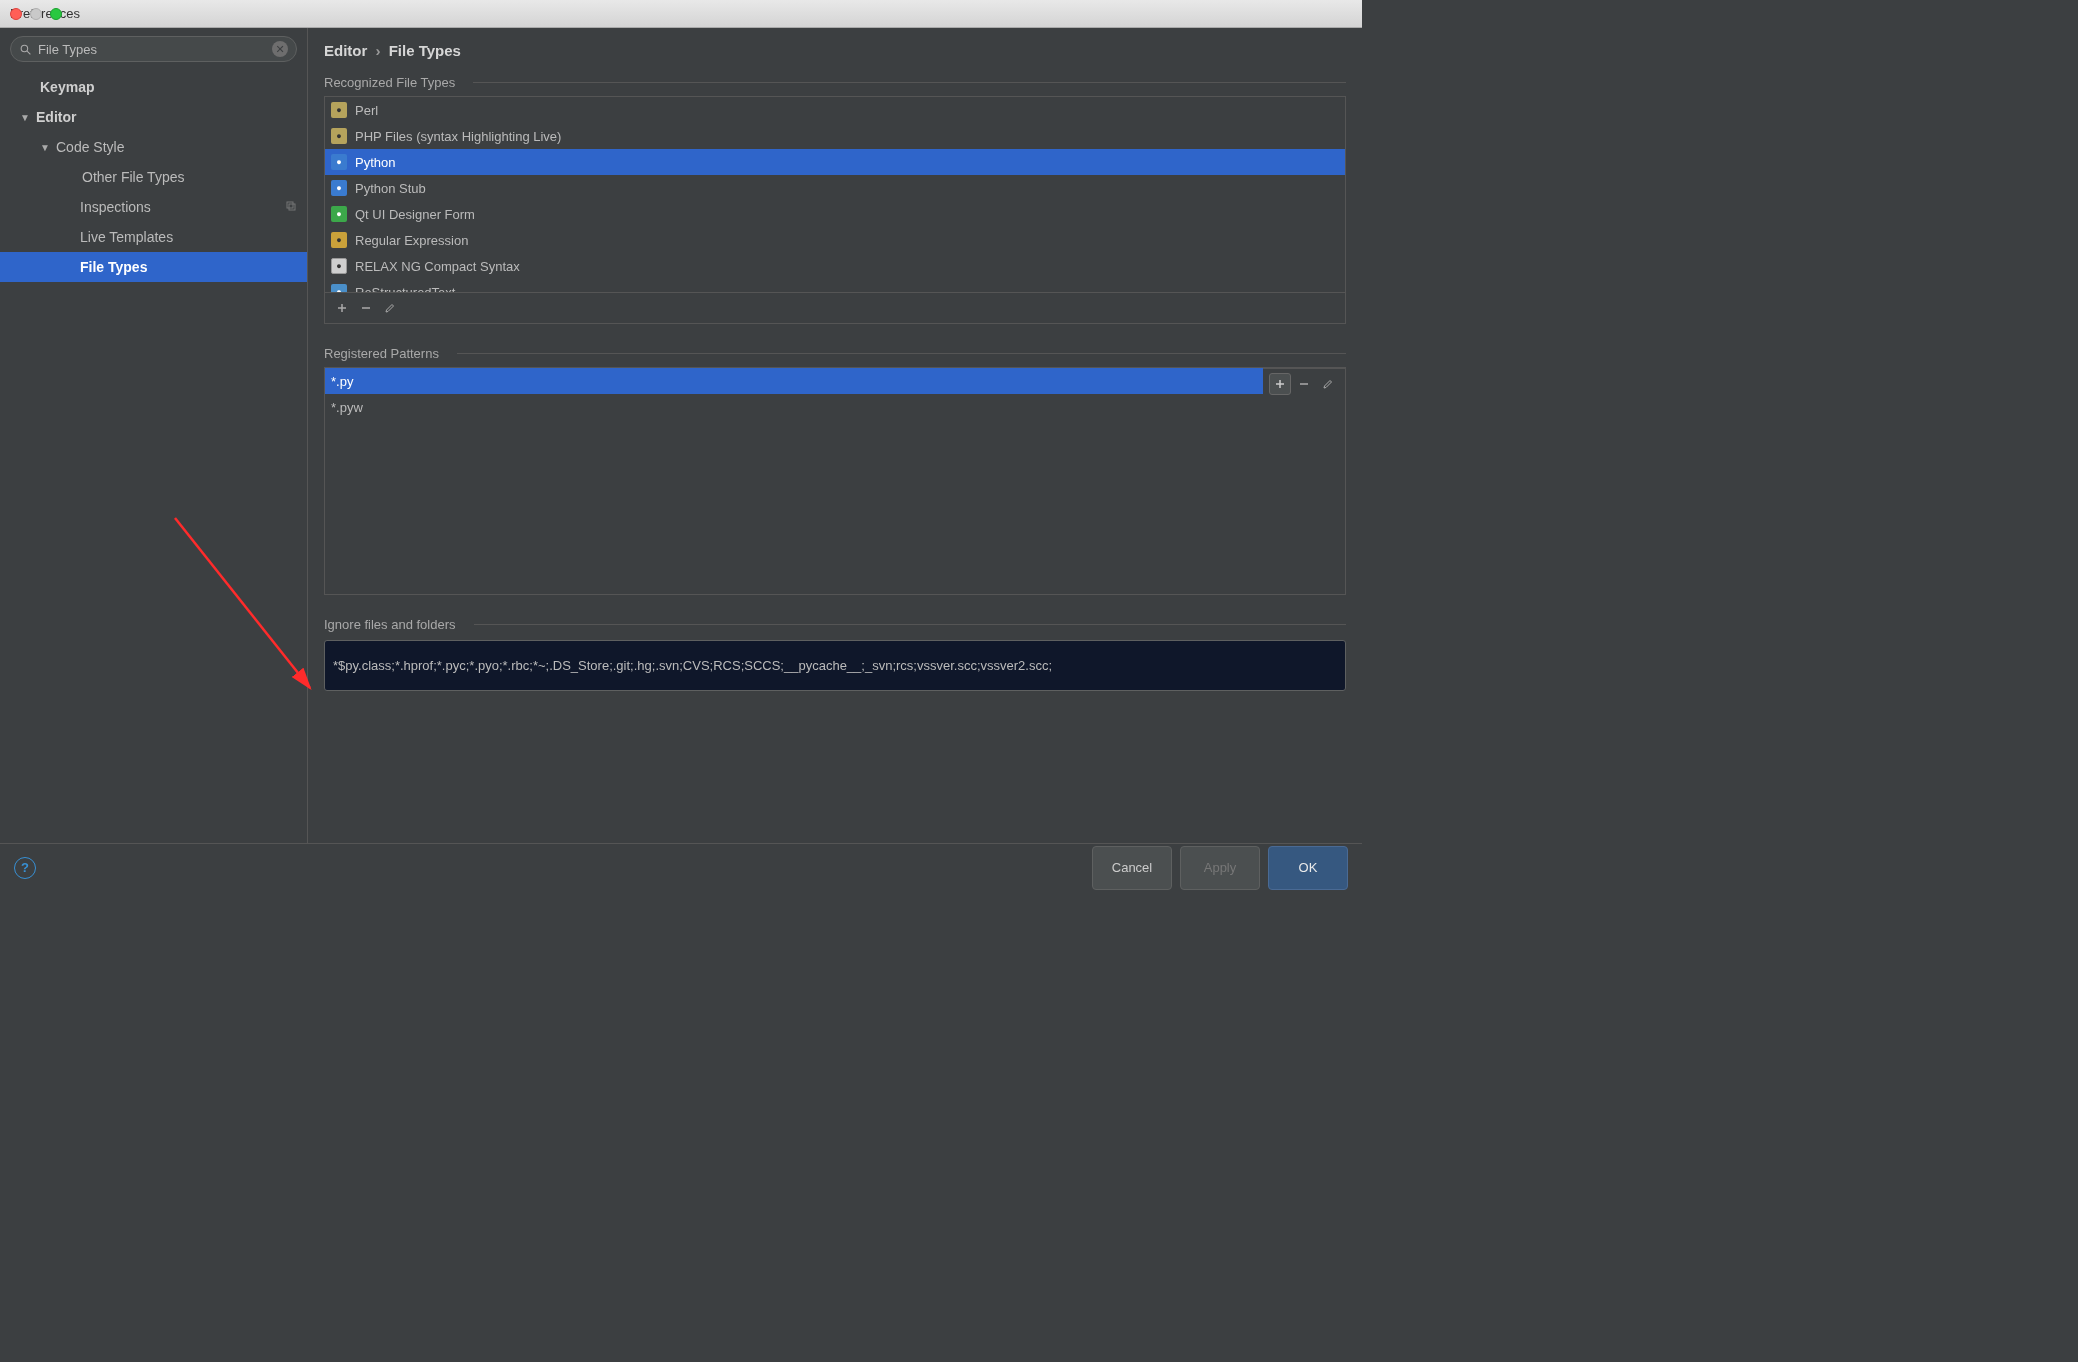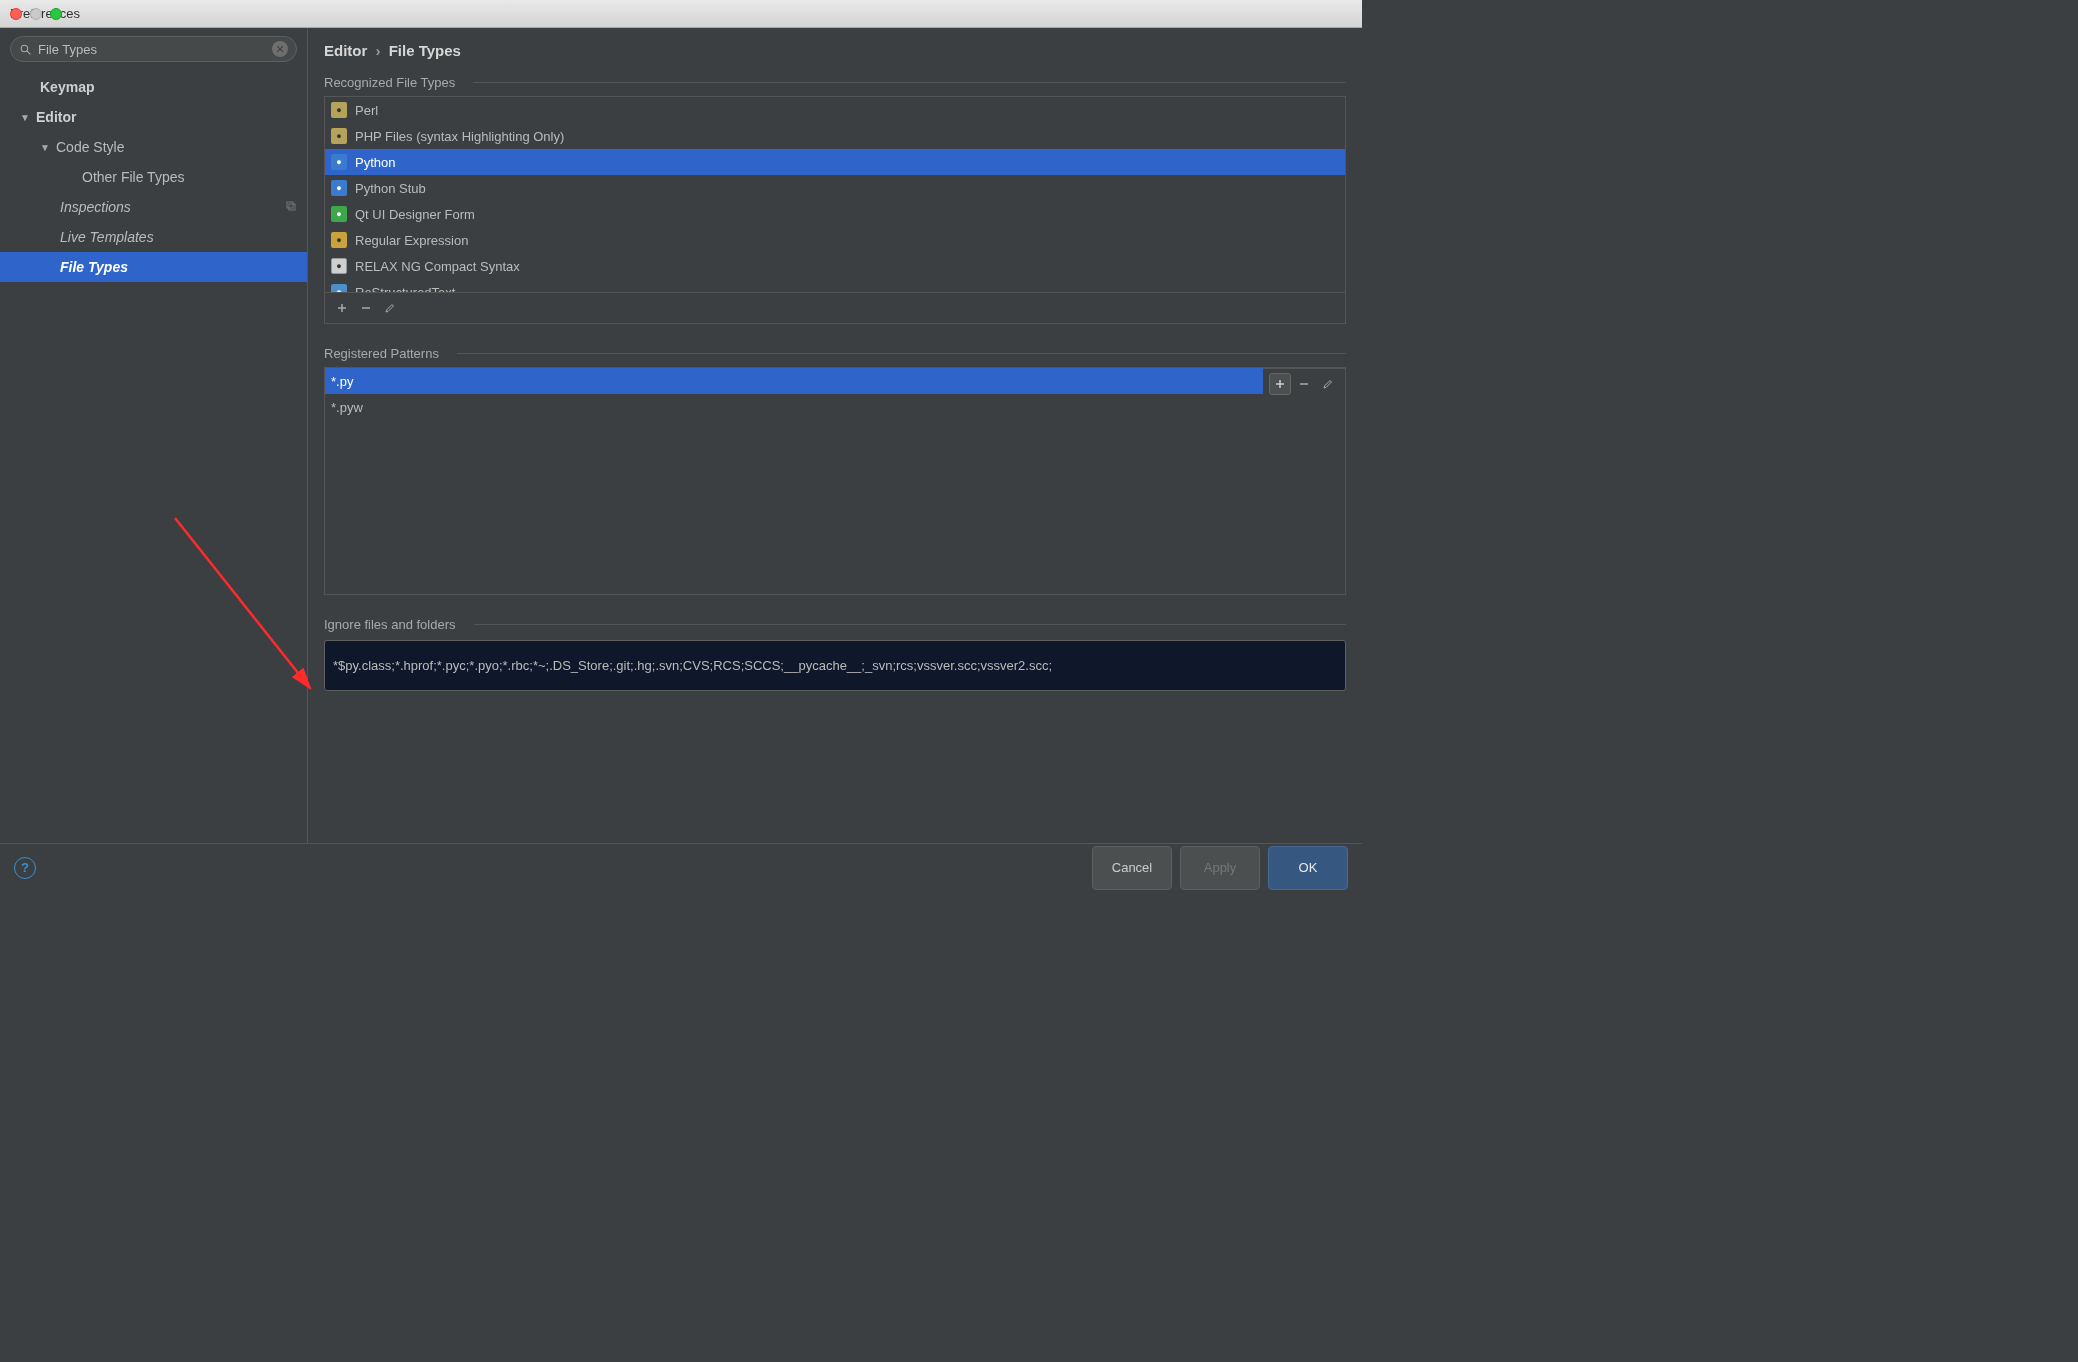--- a/index.html
+++ b/index.html
@@ -111,21 +111,21 @@
     margin-right: 4px;
     color: #aaa;
     font-size: 10px;
   }
   .tree-item .copy-icon {
     margin-left: auto;
     margin-right: 10px;
     opacity: 0.6;
   }
   .indent-1 { padding-left: 40px; }
-  .indent-2 { padding-left: 60px; font-style: italic; }
+  .indent-2 { padding-left: 80px; }
   .indent-3 { padding-left: 82px; }
   .main {
     flex: 1;
     padding: 14px 16px;
     display: flex;
     flex-direction: column;
     overflow: hidden;
     position: relative;
   }
   .breadcrumb {
@@ -341,21 +341,21 @@
       </div>
 
       <div class="listbox filetypes">
         <div class="list-scroll" id="filetypes-list" style="position:relative;">
             <div class="list-row">
               <span class="ficon fi-generic">●</span>
               <span>Perl</span>
             </div>
             <div class="list-row">
               <span class="ficon fi-generic">●</span>
-              <span>PHP Files (syntax Highlighting Only)</span>
+              <span>PHP Files (syntax Highlighting Live)</span>
             </div>
             <div class="list-row selected">
               <span class="ficon fi-py">●</span>
               <span>Python</span>
             </div>
             <div class="list-row">
               <span class="ficon fi-py">●</span>
               <span>Python Stub</span>
             </div>
             <div class="list-row">

